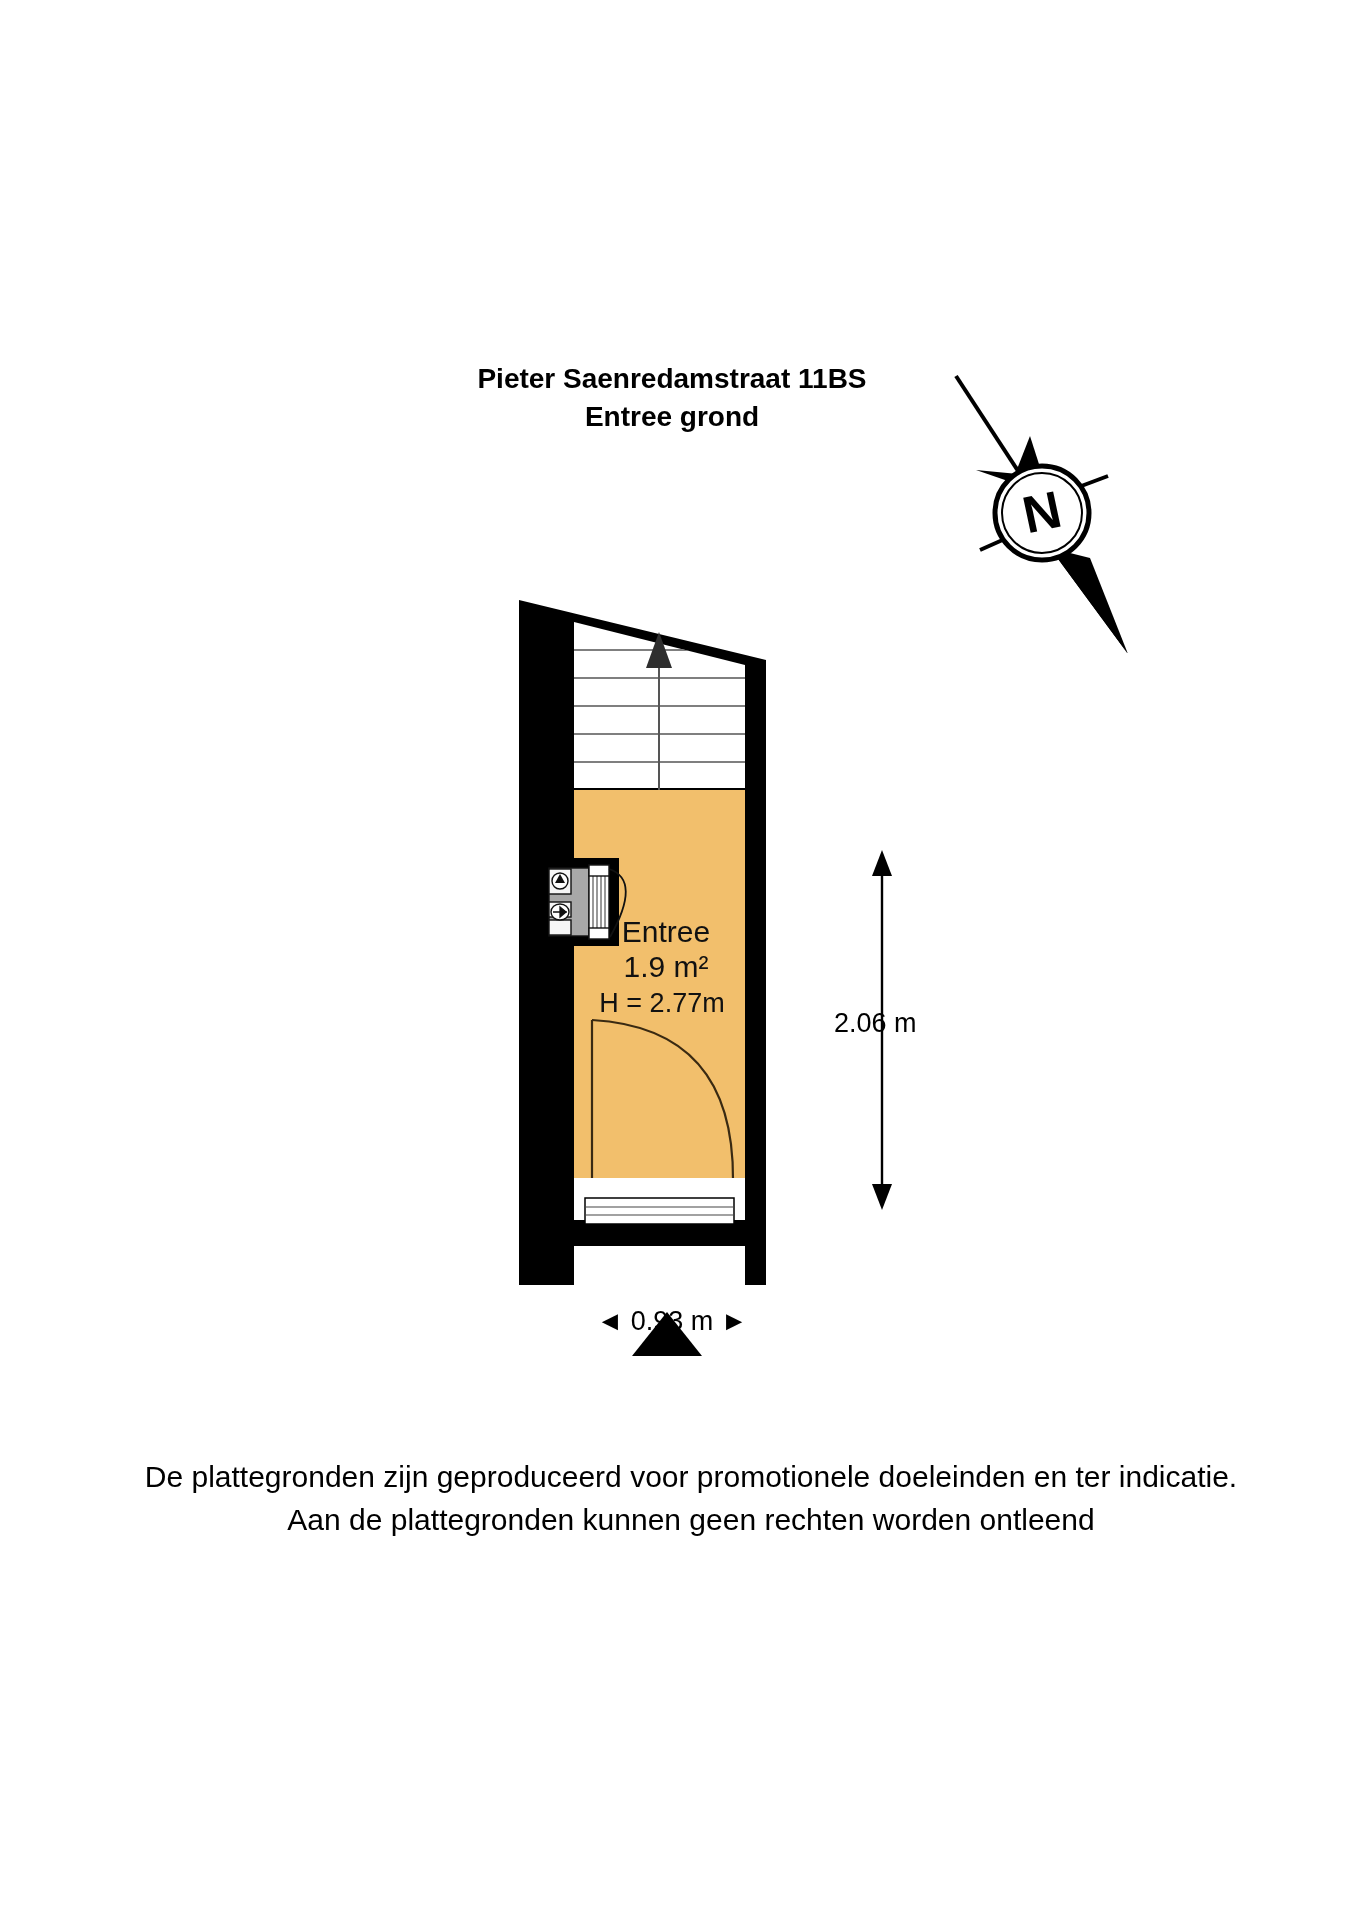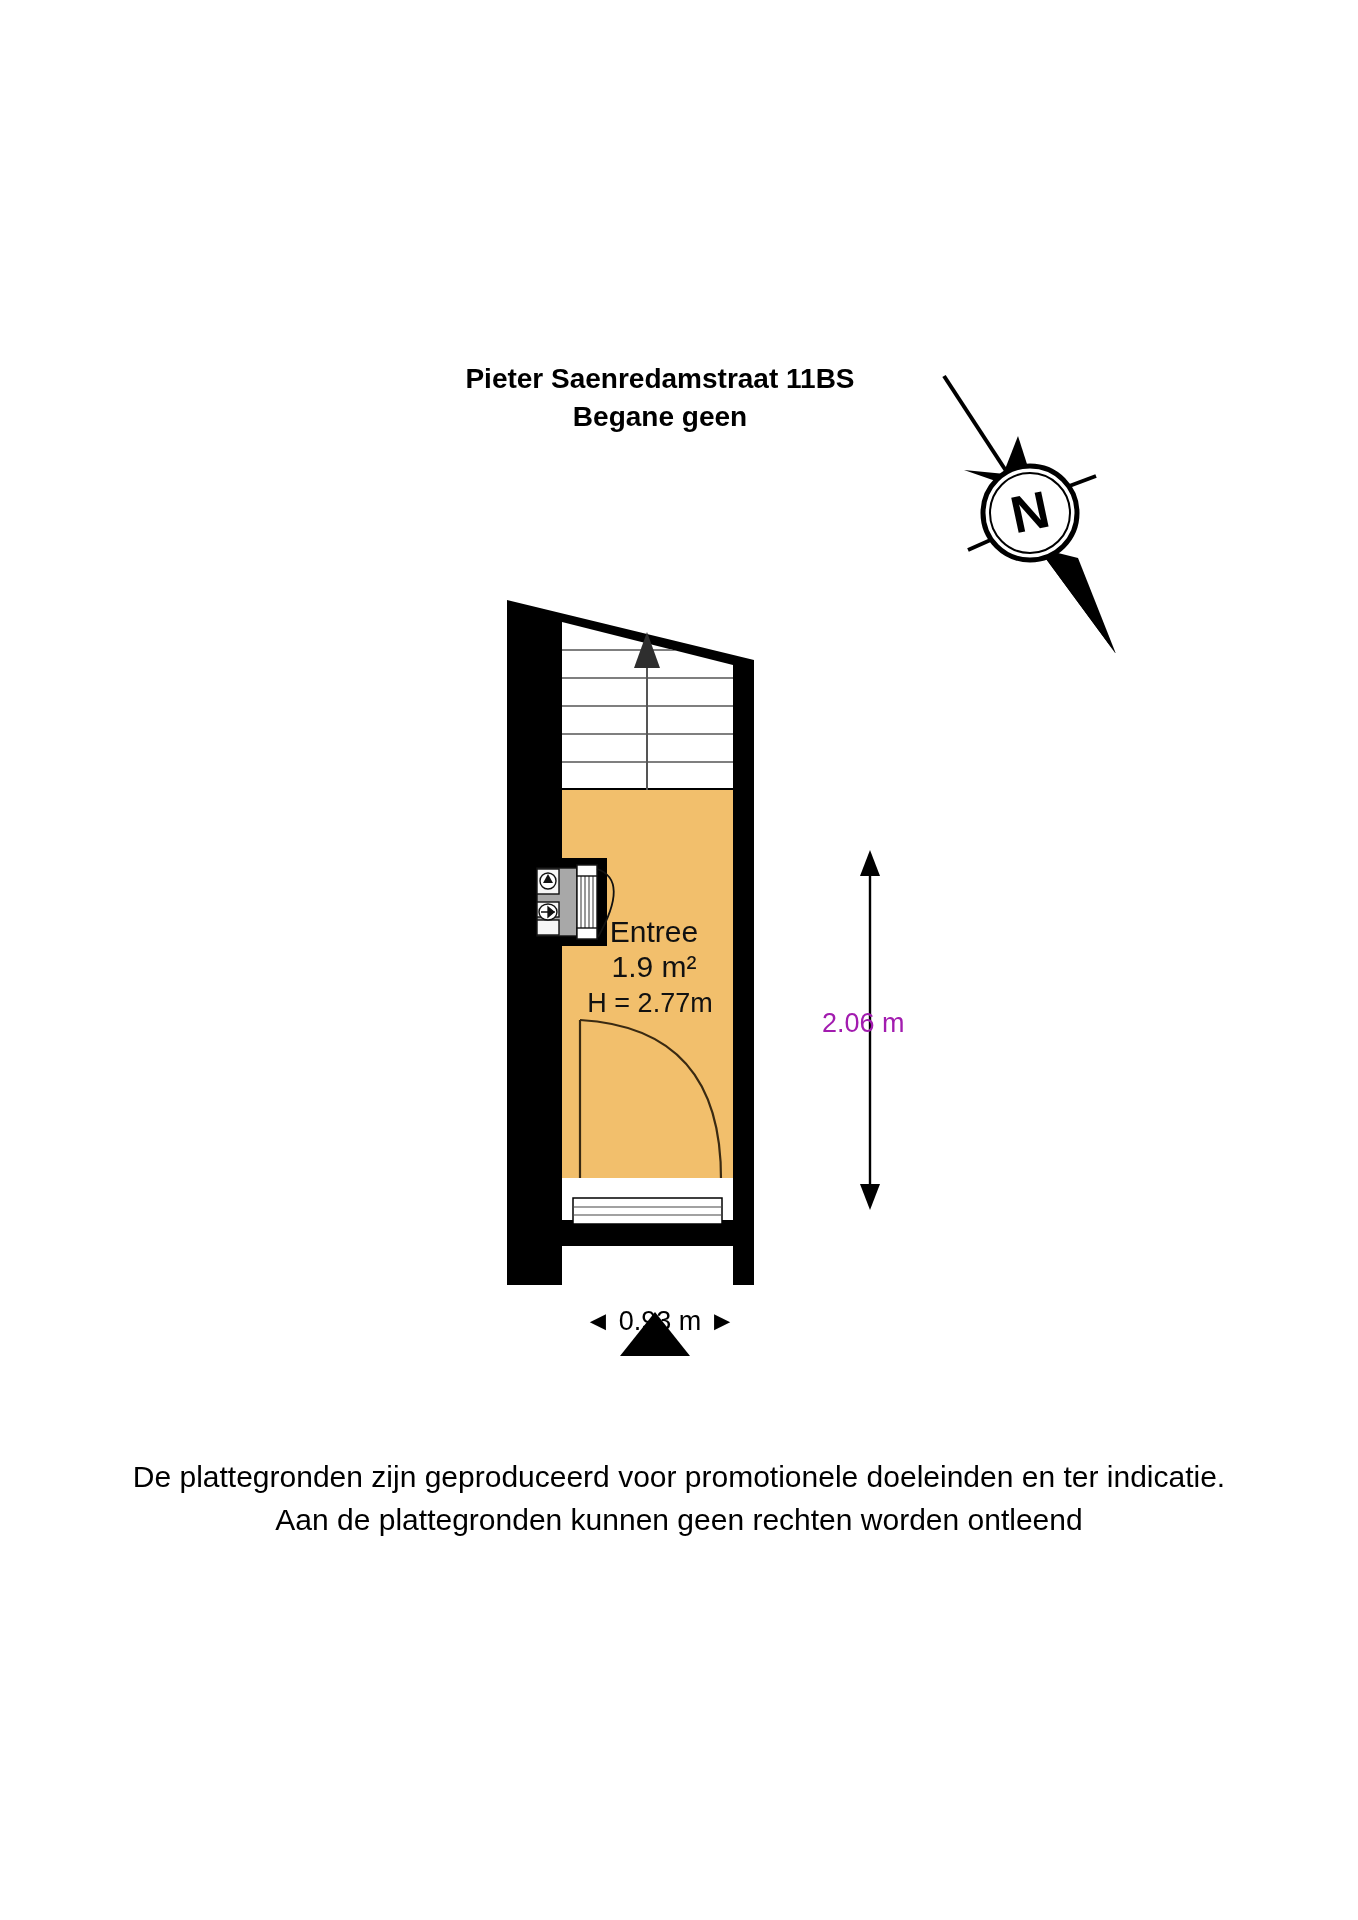--- a/index.html
+++ b/index.html
@@ -12,20 +12,21 @@
     height: 1920px;
     position: relative;
     font-family: "Liberation Sans", sans-serif;
     overflow: hidden;
   }
 
   .page {
     position: absolute;
     inset: 0;
     background: #ffffff;
+    margin-left: 12px;
   }
 
   
   .title-block {
     position: absolute;
     left: 400px;
     top: 360px;
     width: 520px;
     text-align: center;
   }
@@ -71,21 +72,21 @@
     width: 30px;
     height: 360px;
   }
   .dim-vertical-label {
     position: absolute;
     left: 822px;
     top: 1008px;
     width: 220px;
     text-align: left;
     font-size: 27px;
-    color: #a21caf;
+    color: #000000;
     white-space: nowrap;
   }
 
   
   .entrance-marker {
     position: absolute;
     left: 620px;
     top: 1312px;
     width: 70px;
     height: 44px;
@@ -118,21 +119,21 @@
     white-space: nowrap;
   }
 </style>
 </head>
 <body>
 
 <div class="page">
 
   <div class="title-block">
     <div class="title-line-1">Pieter Saenredamstraat 11BS</div>
-    <div class="title-line-2">Begane geen</div>
+    <div class="title-line-2">Entree grond</div>
   </div>
 
   <div class="compass">
     <svg width="200" height="295" viewBox="0 0 200 295">
 
       <line x1="14" y1="18" x2="82" y2="122" stroke="#000" stroke-width="4"></line>
 
       <polygon points="34,112 96,118 80,128" fill="#000"></polygon>
 
       <polygon points="88,78 104,128 70,124" fill="#000"></polygon>

